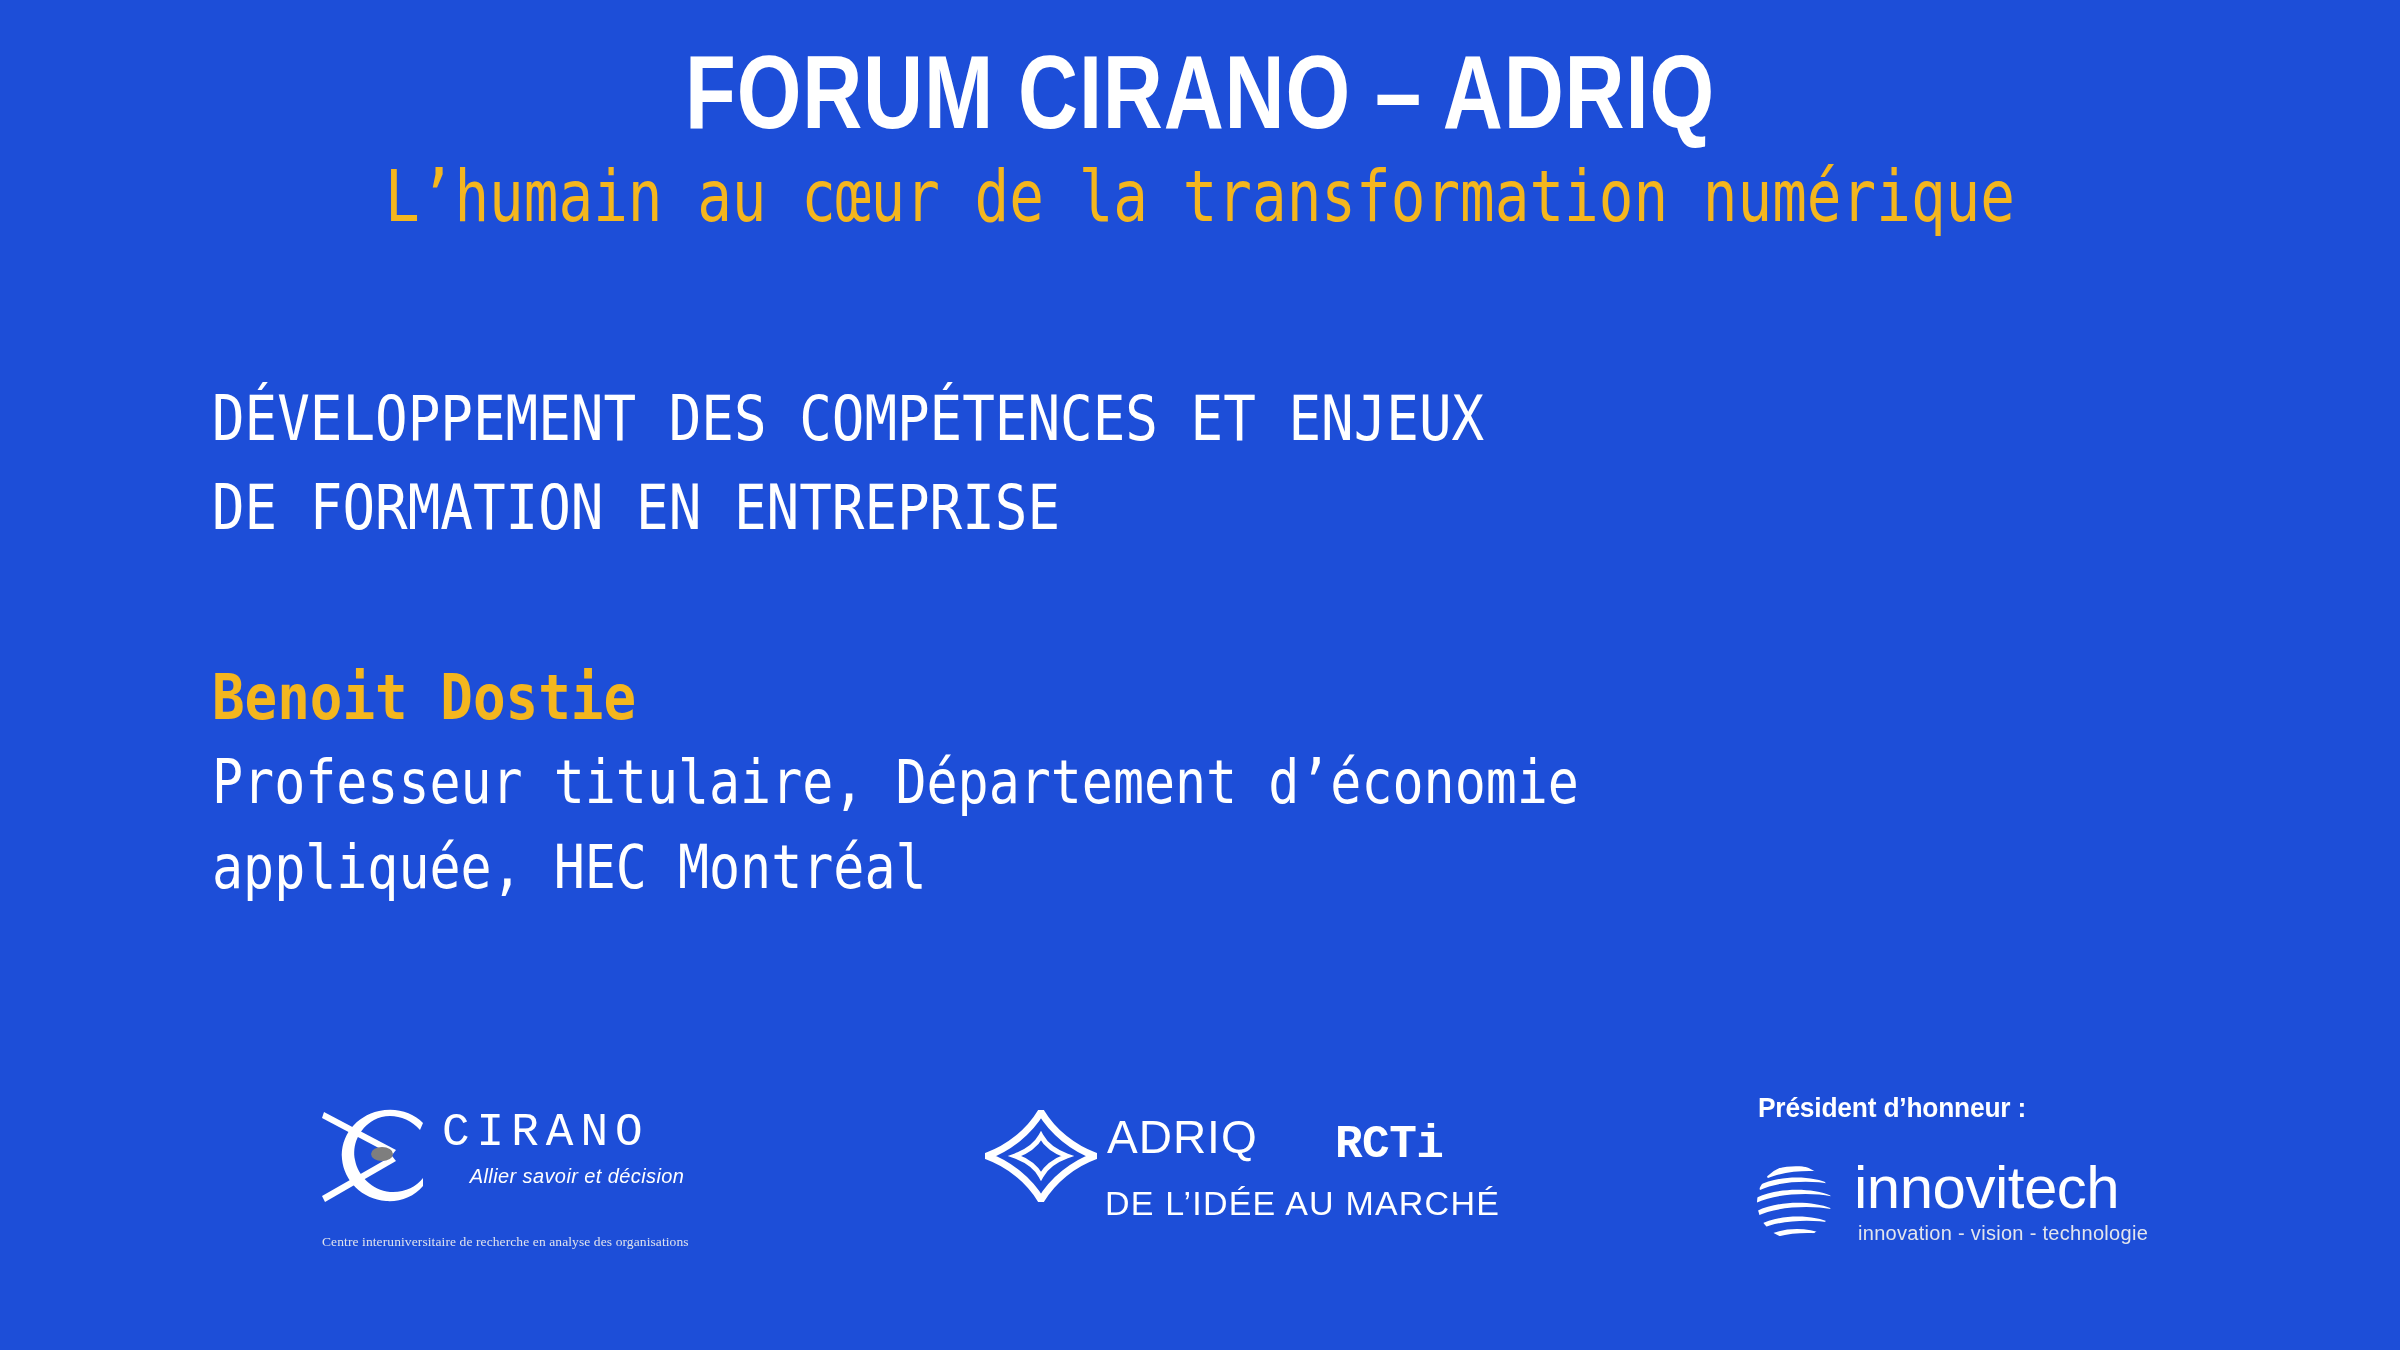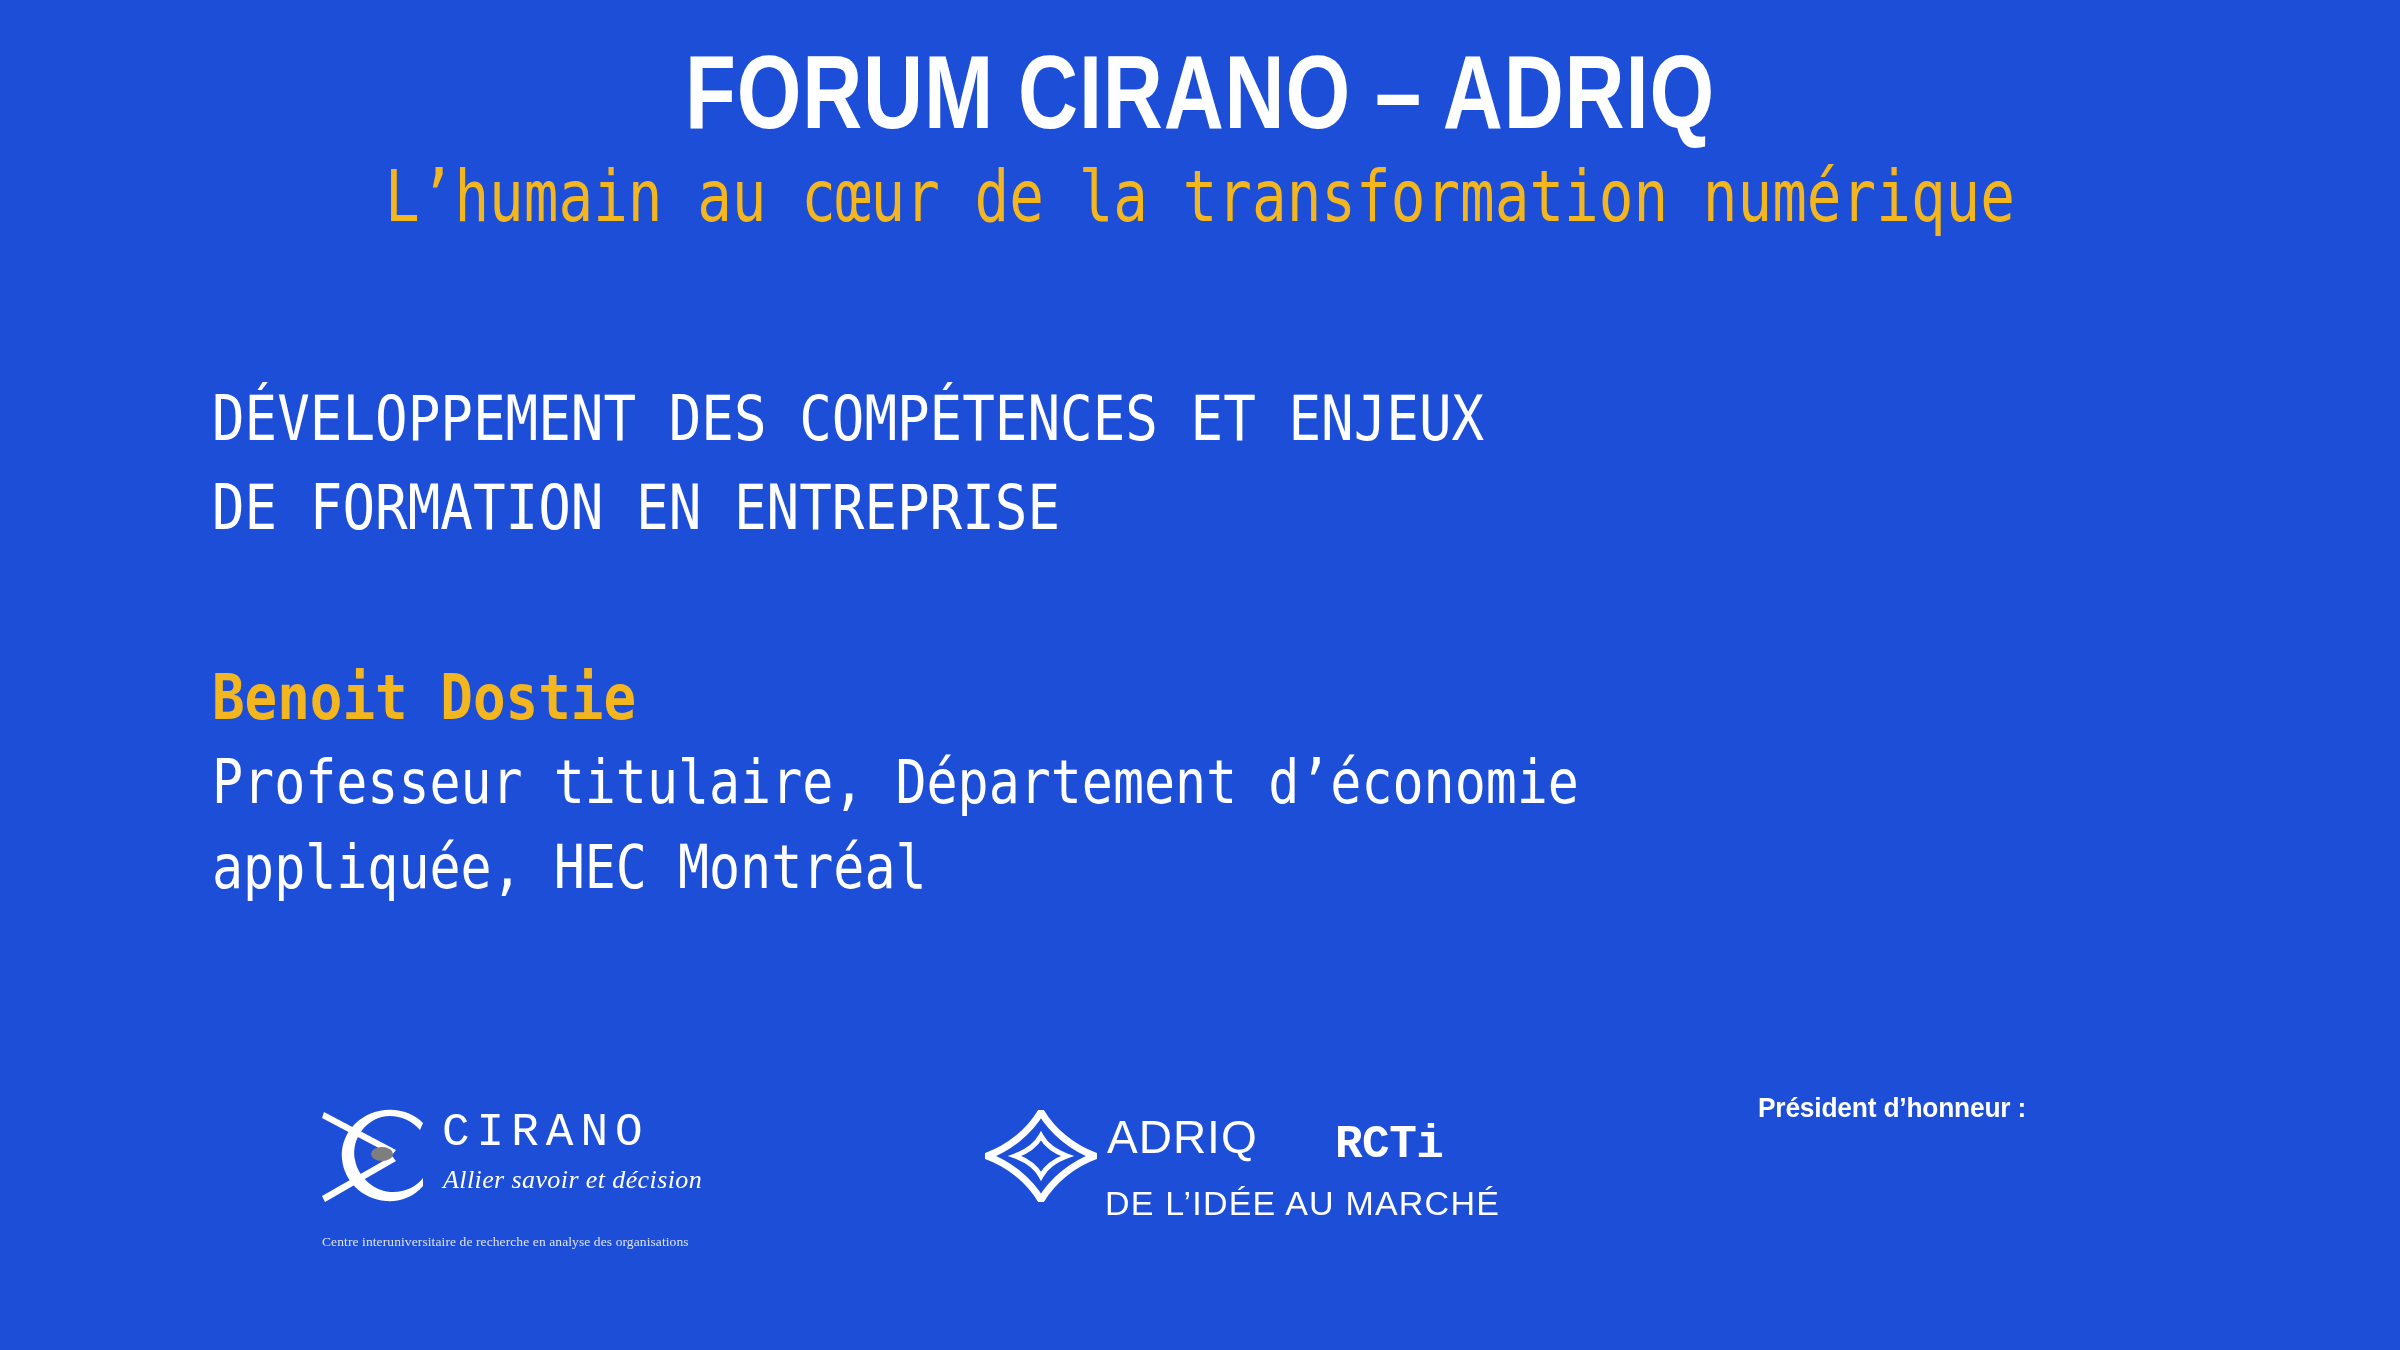--- a/index.html
+++ b/index.html
@@ -120,28 +120,28 @@
     top: 8px;
     color: #ffffff;
     font-family: Liberation Mono, monospace;
     font-size: 46px;
     letter-spacing: 7px;
     line-height: 1;
     white-space: nowrap;
   }
   #cirano-tagline {
     position: absolute;
-    left: 121px;
+    left: 140px;
     top: 63px;
     width: 230px;
     text-align: center;
     color: #ffffff;
-    font-family: Liberation Serif, serif;
+    font-family: Liberation Sans, sans-serif;
     font-style: italic;
-    font-size: 26px;
+    font-size: 20px;
     letter-spacing: 0.4px;
     white-space: nowrap;
   }
   #cirano-caption {
     position: absolute;
     left: 0px;
     top: 132px;
     width: 350px;
     text-align: center;
     color: #efefef;
@@ -307,16 +307,38 @@
         </svg>
       </span>
       <div id="adriq-wordmark">ADRIQ</div>
       <div id="adriq-rcti">RCTi</div>
       <div id="adriq-tagline">DE L’IDÉE AU MARCHÉ</div>
     </div>
 
     <div id="innovitech-block">
       <div id="president-label">Président d’honneur :</div>
 
+      <div id="innovitech-logo">
+        <span id="innovitech-mark">
+          <svg width="92" height="92" viewBox="0 0 92 92">
+            <defs>
+              <clipPath id="globeClip">
+                <circle cx="44" cy="46" r="37"></circle>
+              </clipPath>
+            </defs>
+            <g clip-path="url(#globeClip)" fill="#ffffff">
+
+              <path d="M14 18 C30 8, 58 8, 74 16 C60 14, 34 15, 18 22 Z"></path>
+              <path d="M8 30 C28 19, 62 19, 80 28 C62 24, 28 25, 10 34 Z"></path>
+              <path d="M4 43 C26 31, 64 31, 84 41 C64 36, 26 37, 6 47 Z"></path>
+              <path d="M5 56 C27 44, 65 44, 85 54 C65 49, 27 50, 7 60 Z"></path>
+              <path d="M9 69 C29 58, 63 58, 81 67 C63 63, 29 64, 11 73 Z"></path>
+              <path d="M17 80 C33 71, 57 71, 73 78 C57 76, 33 77, 19 84 Z"></path>
+            </g>
+          </svg>
+        </span>
+        <div id="innovitech-wordmark">innovitech</div>
+        <div id="innovitech-tagline">innovation - vision - technologie</div>
+      </div>
     </div>
 
   </div>
 </div>
 
 </body></html>

